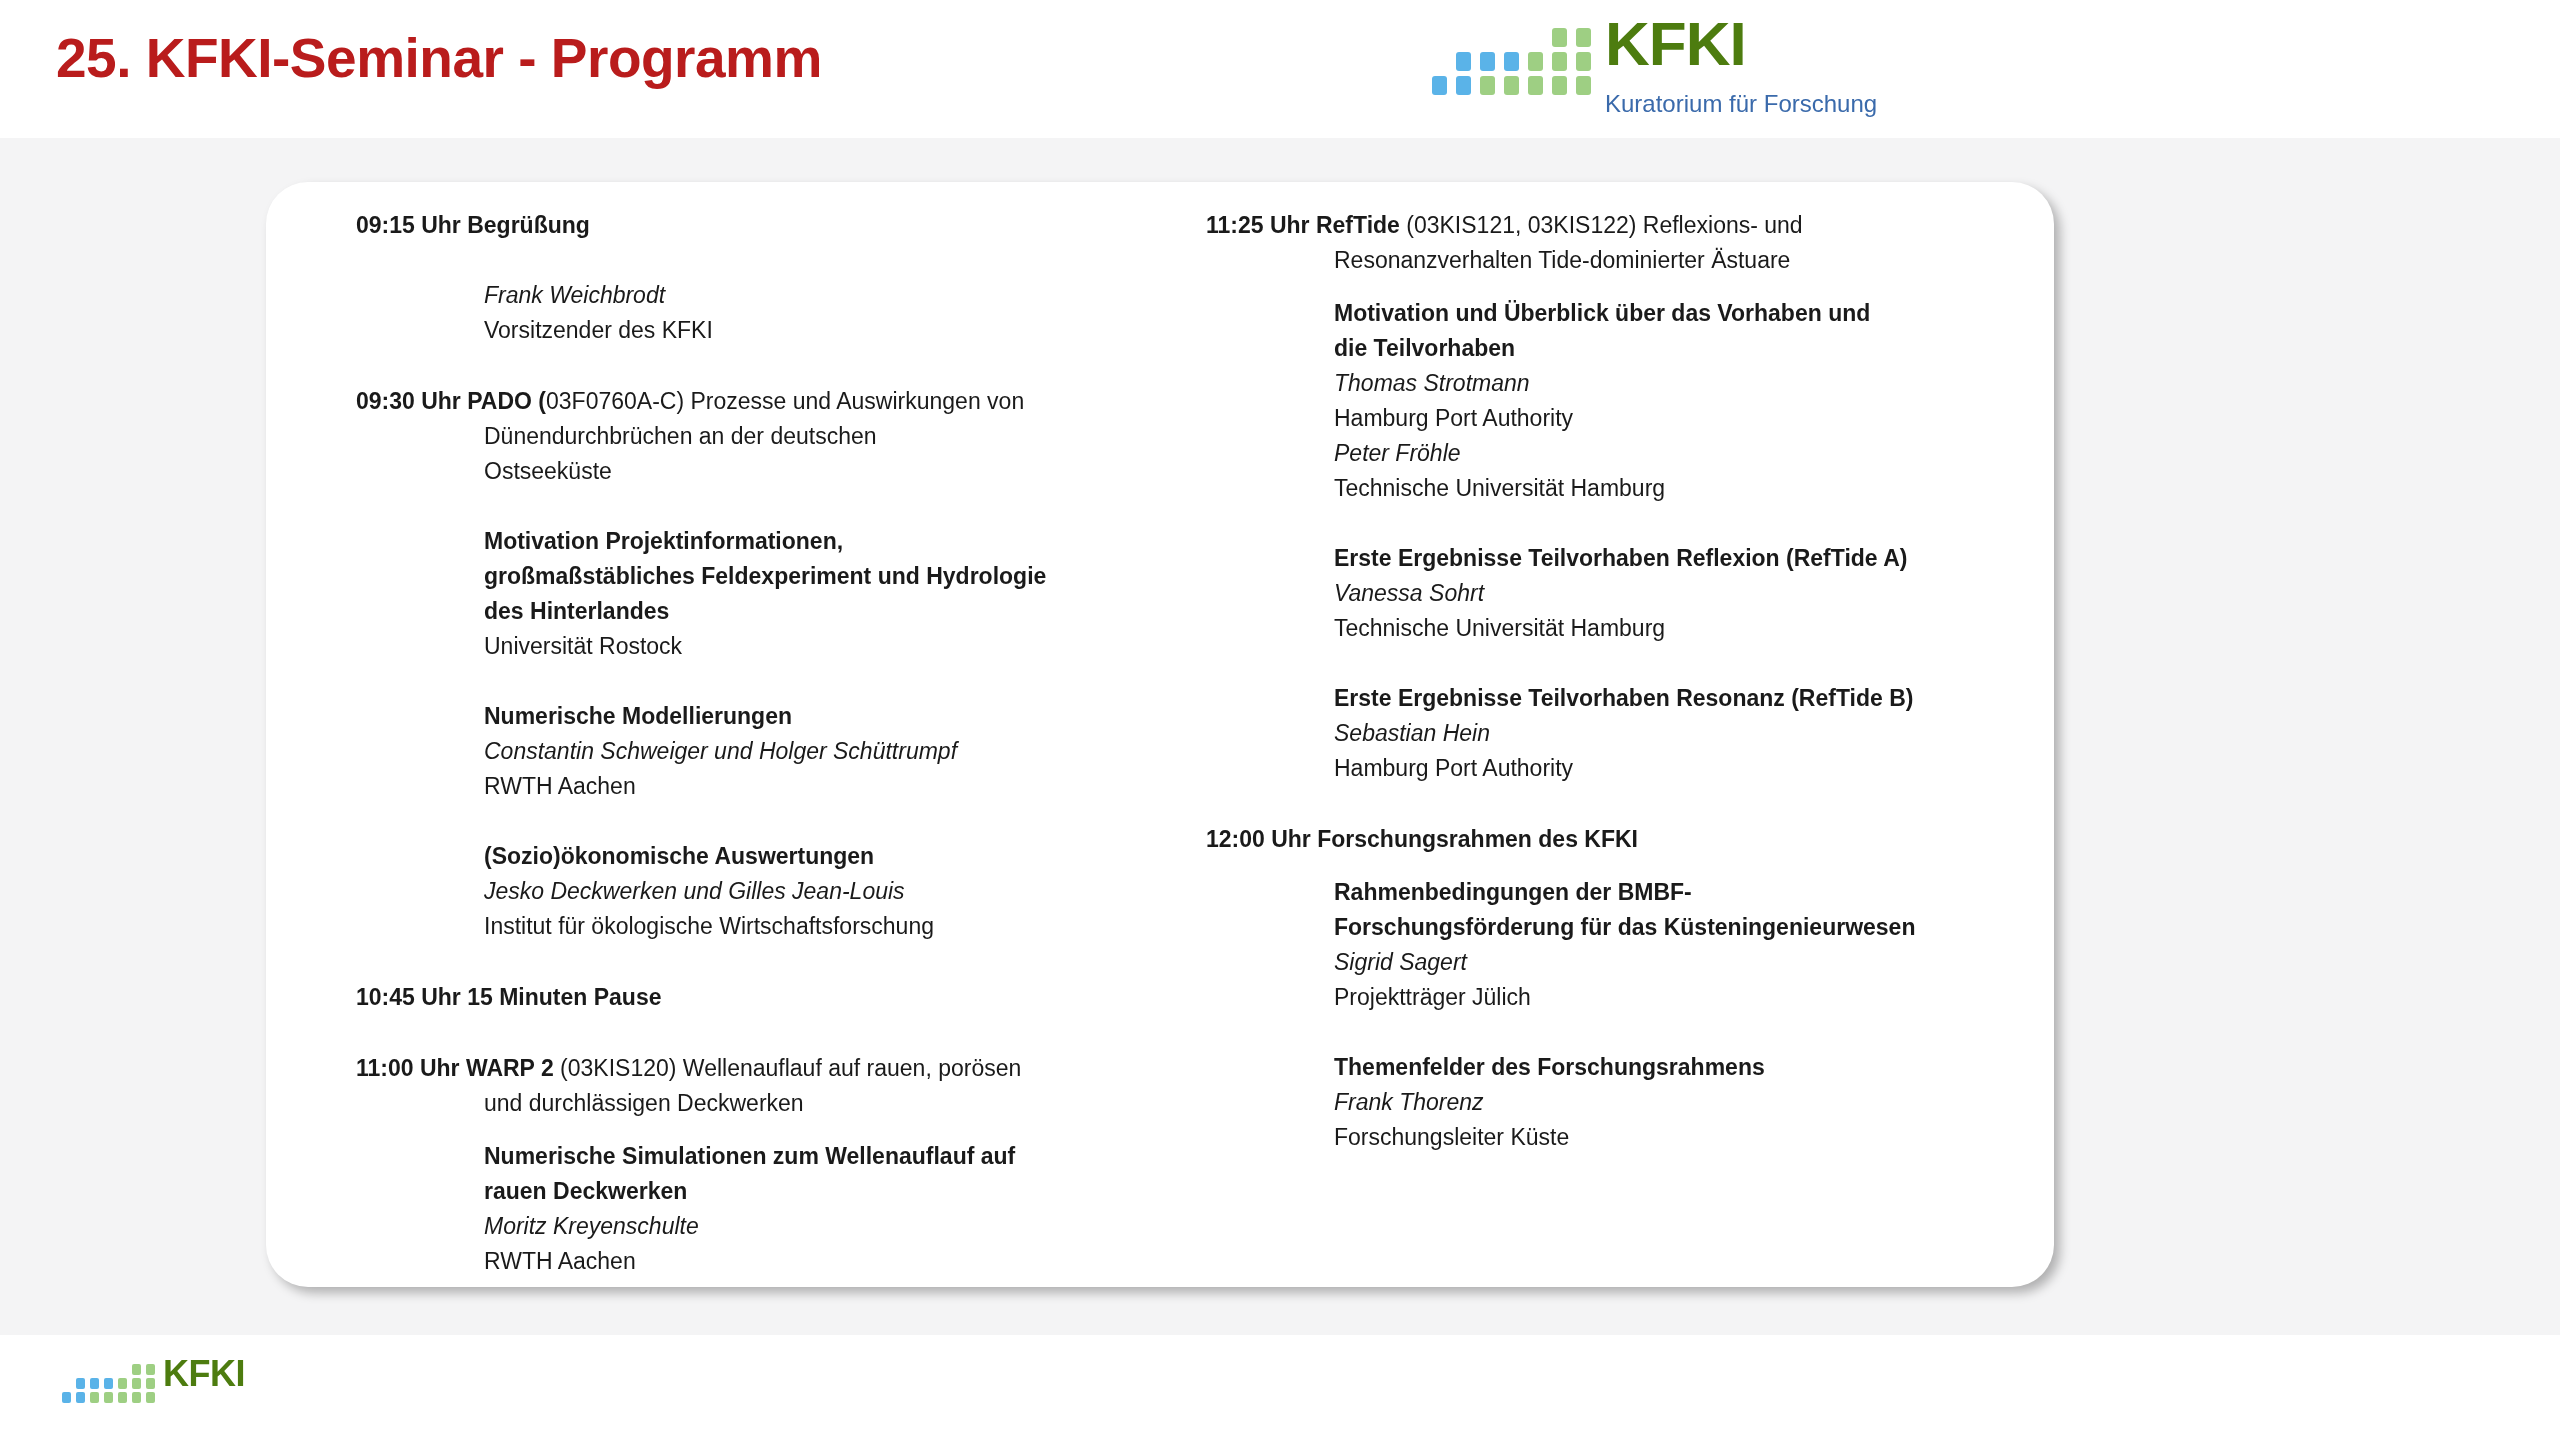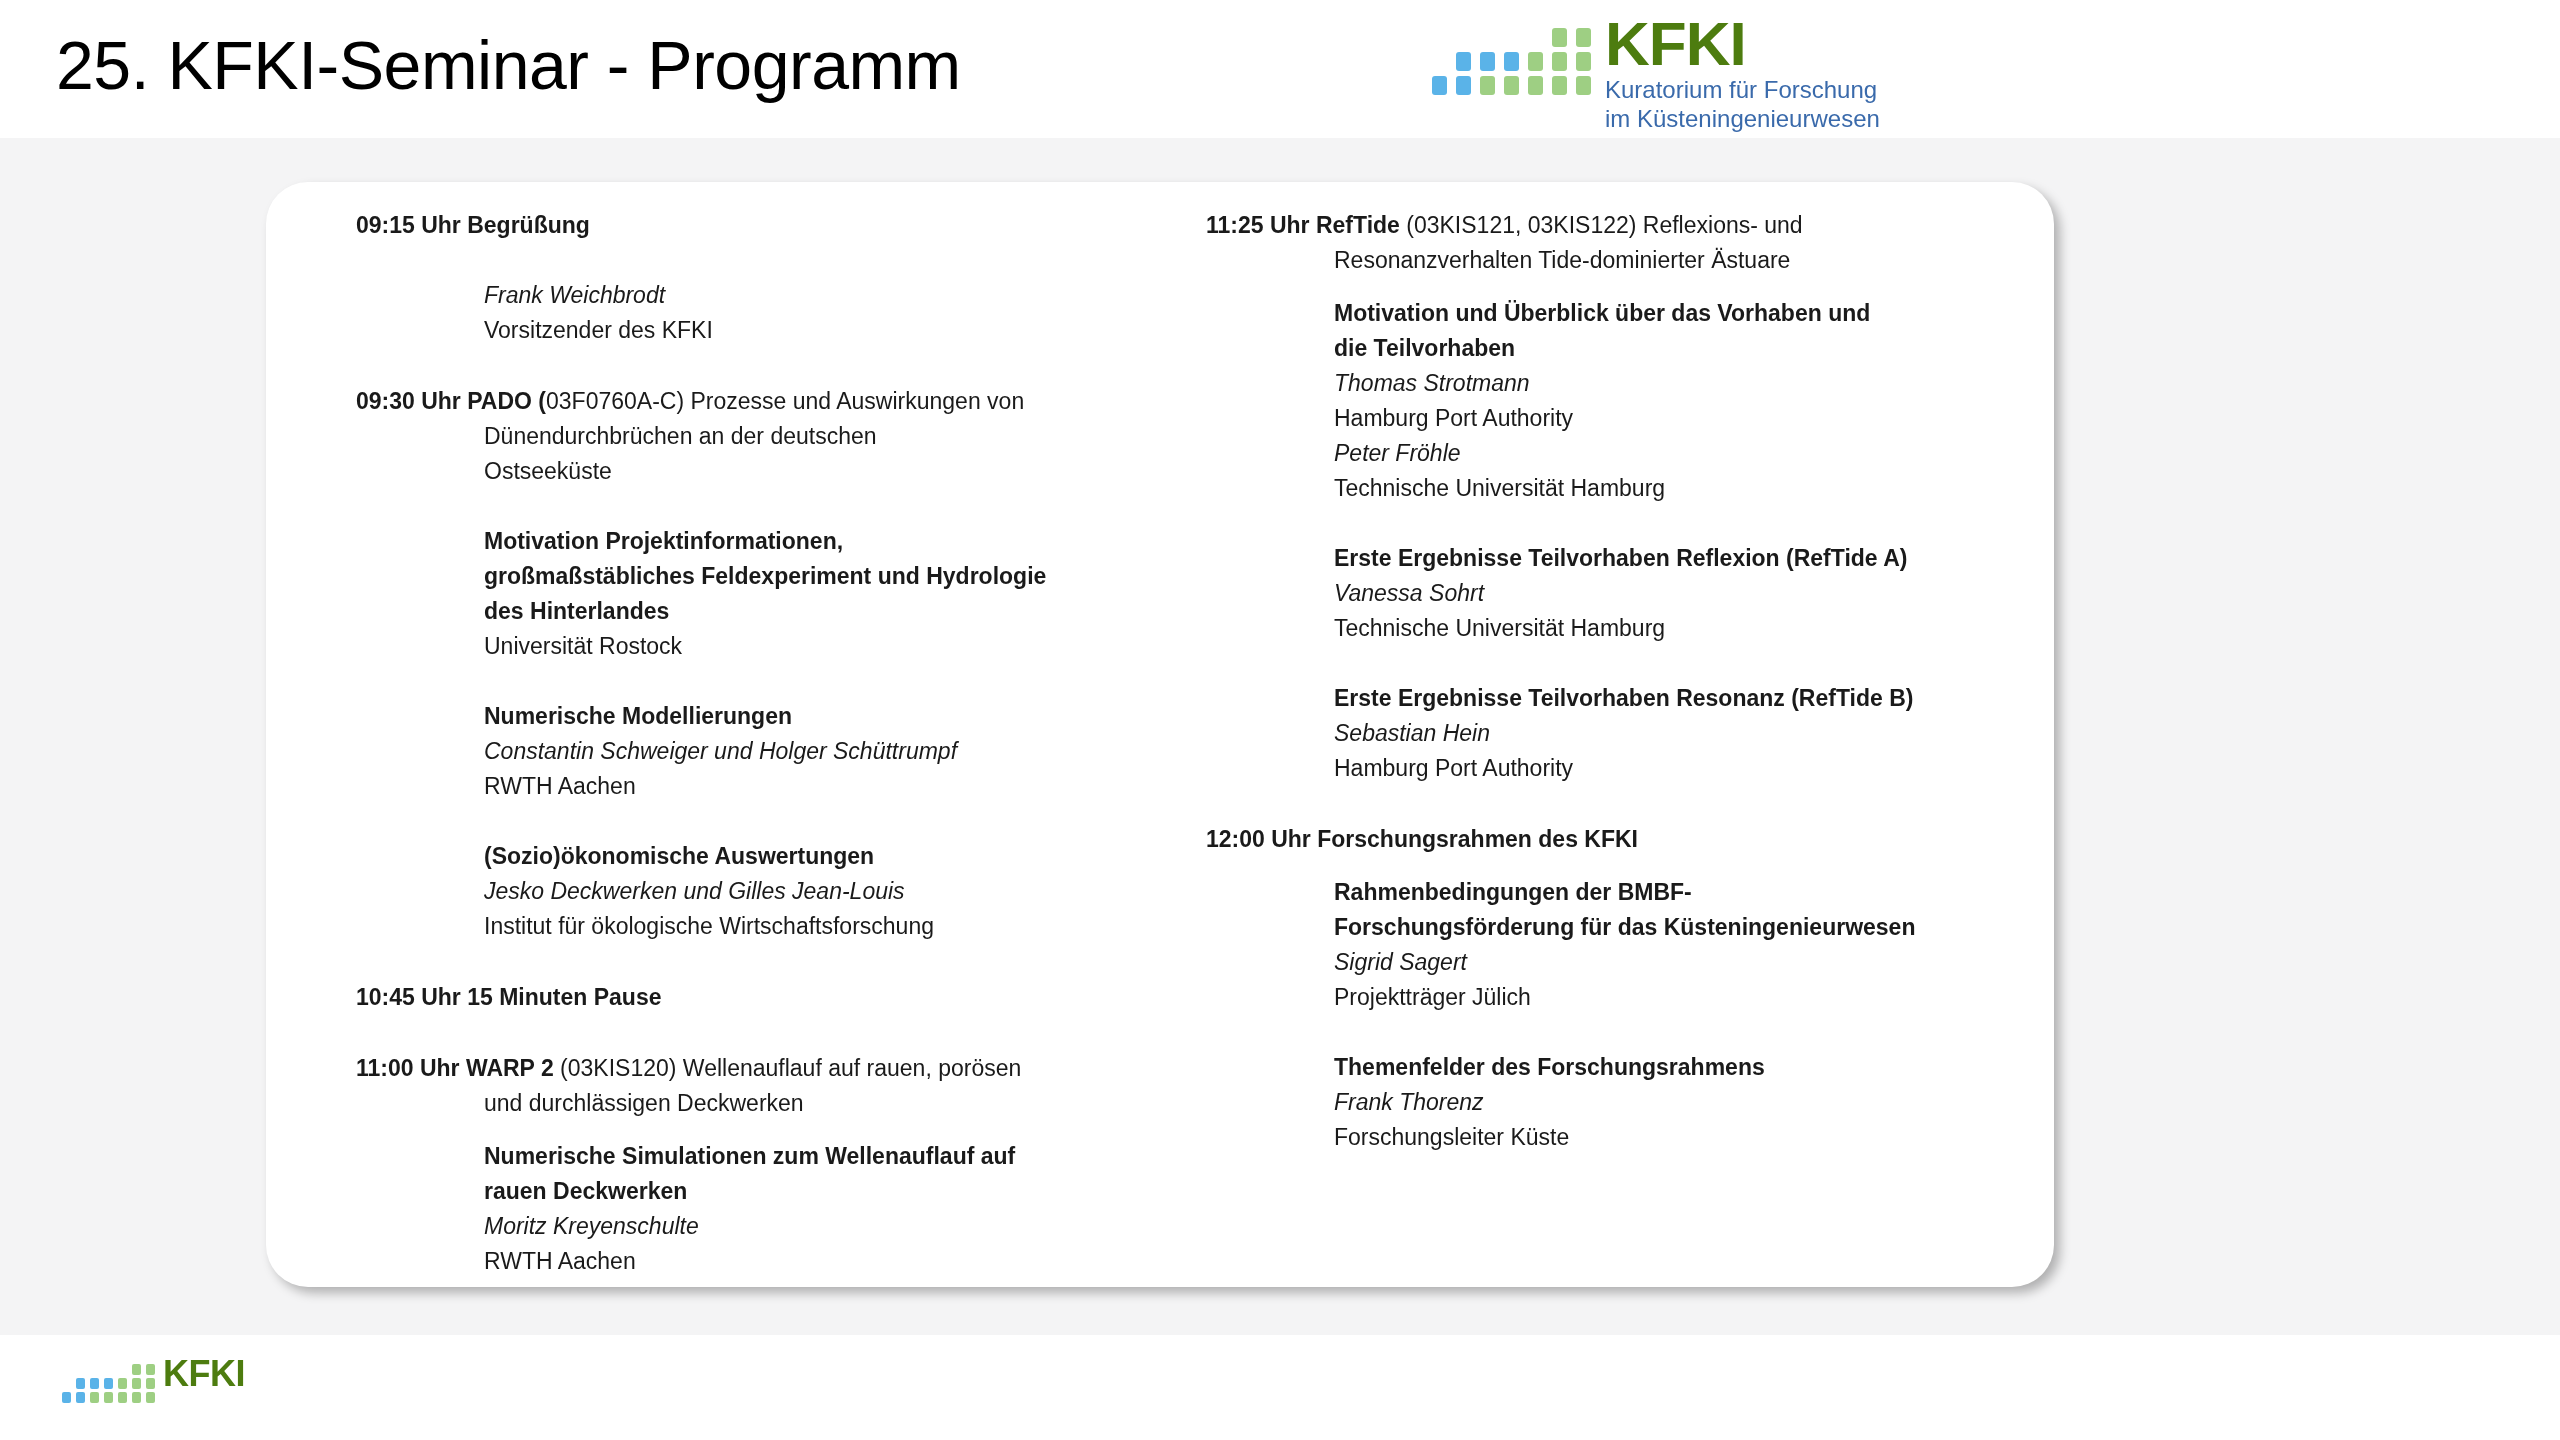--- a/index.html
+++ b/index.html
@@ -21,23 +21,23 @@
     position: absolute;
     left: 0; top: 0;
     width: 2560px;
     height: 138px;
     background: #ffffff;
   }
   .page-title {
     position: absolute;
     left: 56px;
     top: 26px;
-    font-size: 68px;
-    font-weight: normal;
-    color: #000000;
+    font-size: 55px;
+    font-weight: bold;
+    color: #b91c1c;
     letter-spacing: -0.5px;
     white-space: nowrap;
   }
 
   
   .logo-wrap {
     position: absolute;
     left: 1432px;
     top: 14px;
     display: flex;
@@ -60,21 +60,21 @@
     font-size: 62px;
     font-weight: bold;
     color: #4d7c0f;
     line-height: 0.96;
     letter-spacing: -1px;
   }
   .logo-sub {
     font-size: 24px;
     color: #3a6aab;
     line-height: 1.14;
-    margin-top: 2px;
+    margin-top: 16px;
     font-weight: normal;
   }
 
   
   .content-bg {
     position: absolute;
     left: 0; top: 138px;
     width: 2560px;
     height: 1197px;
     background: #f4f4f5;

